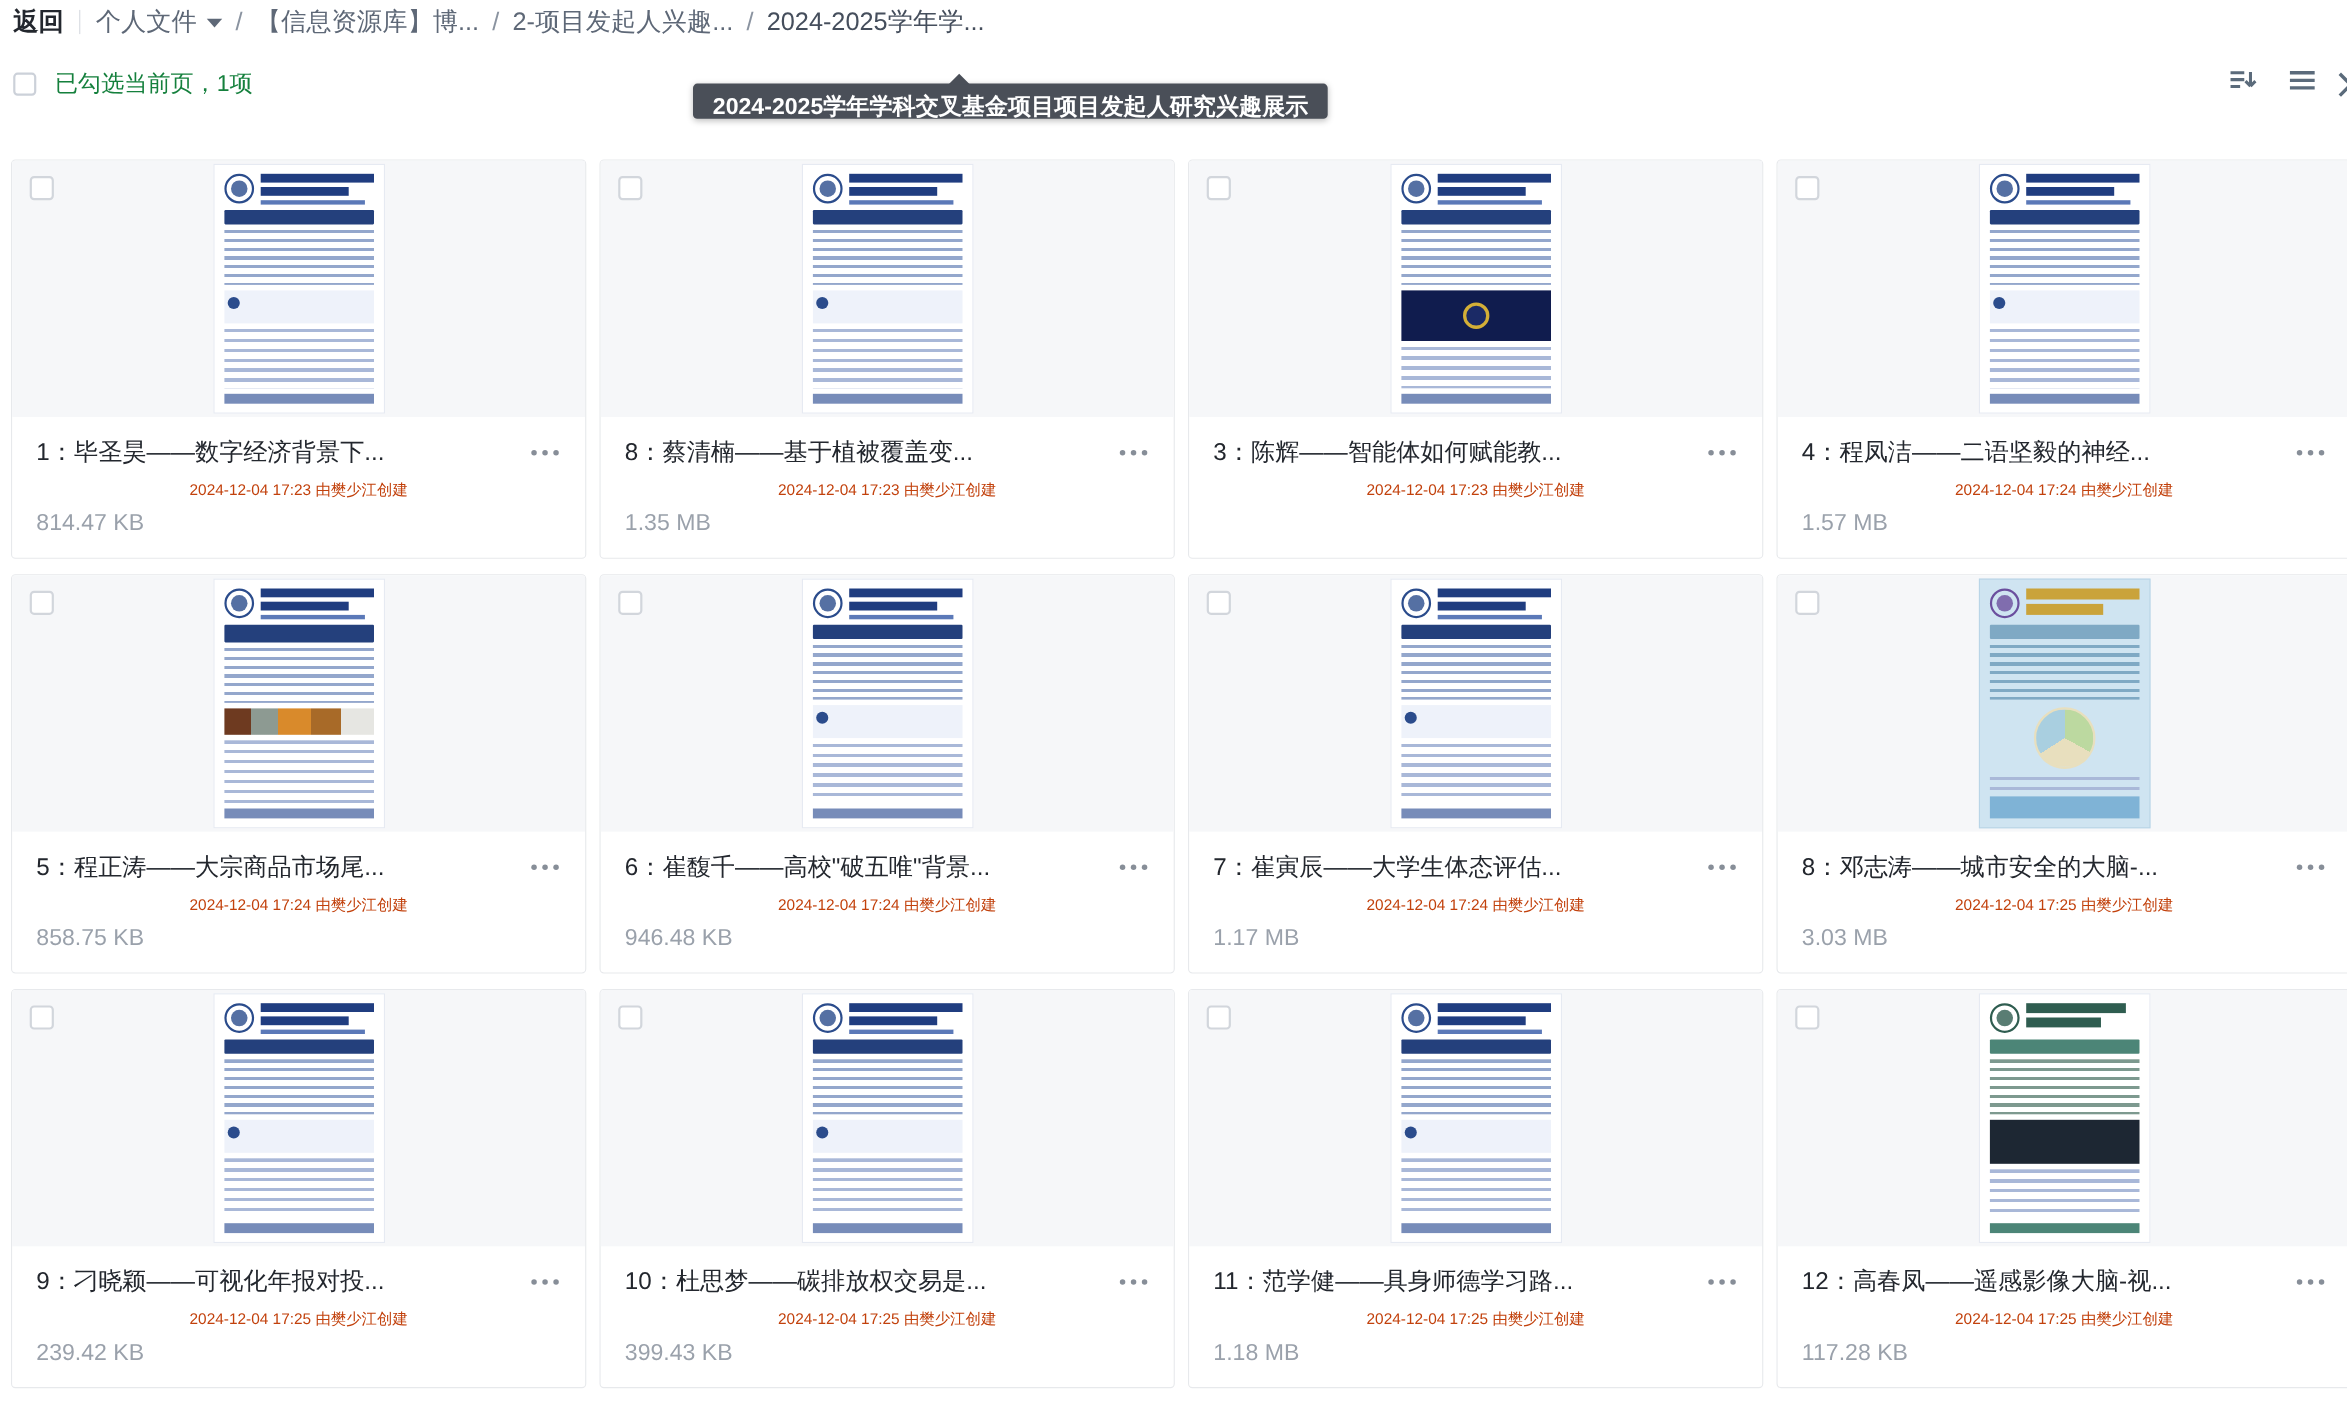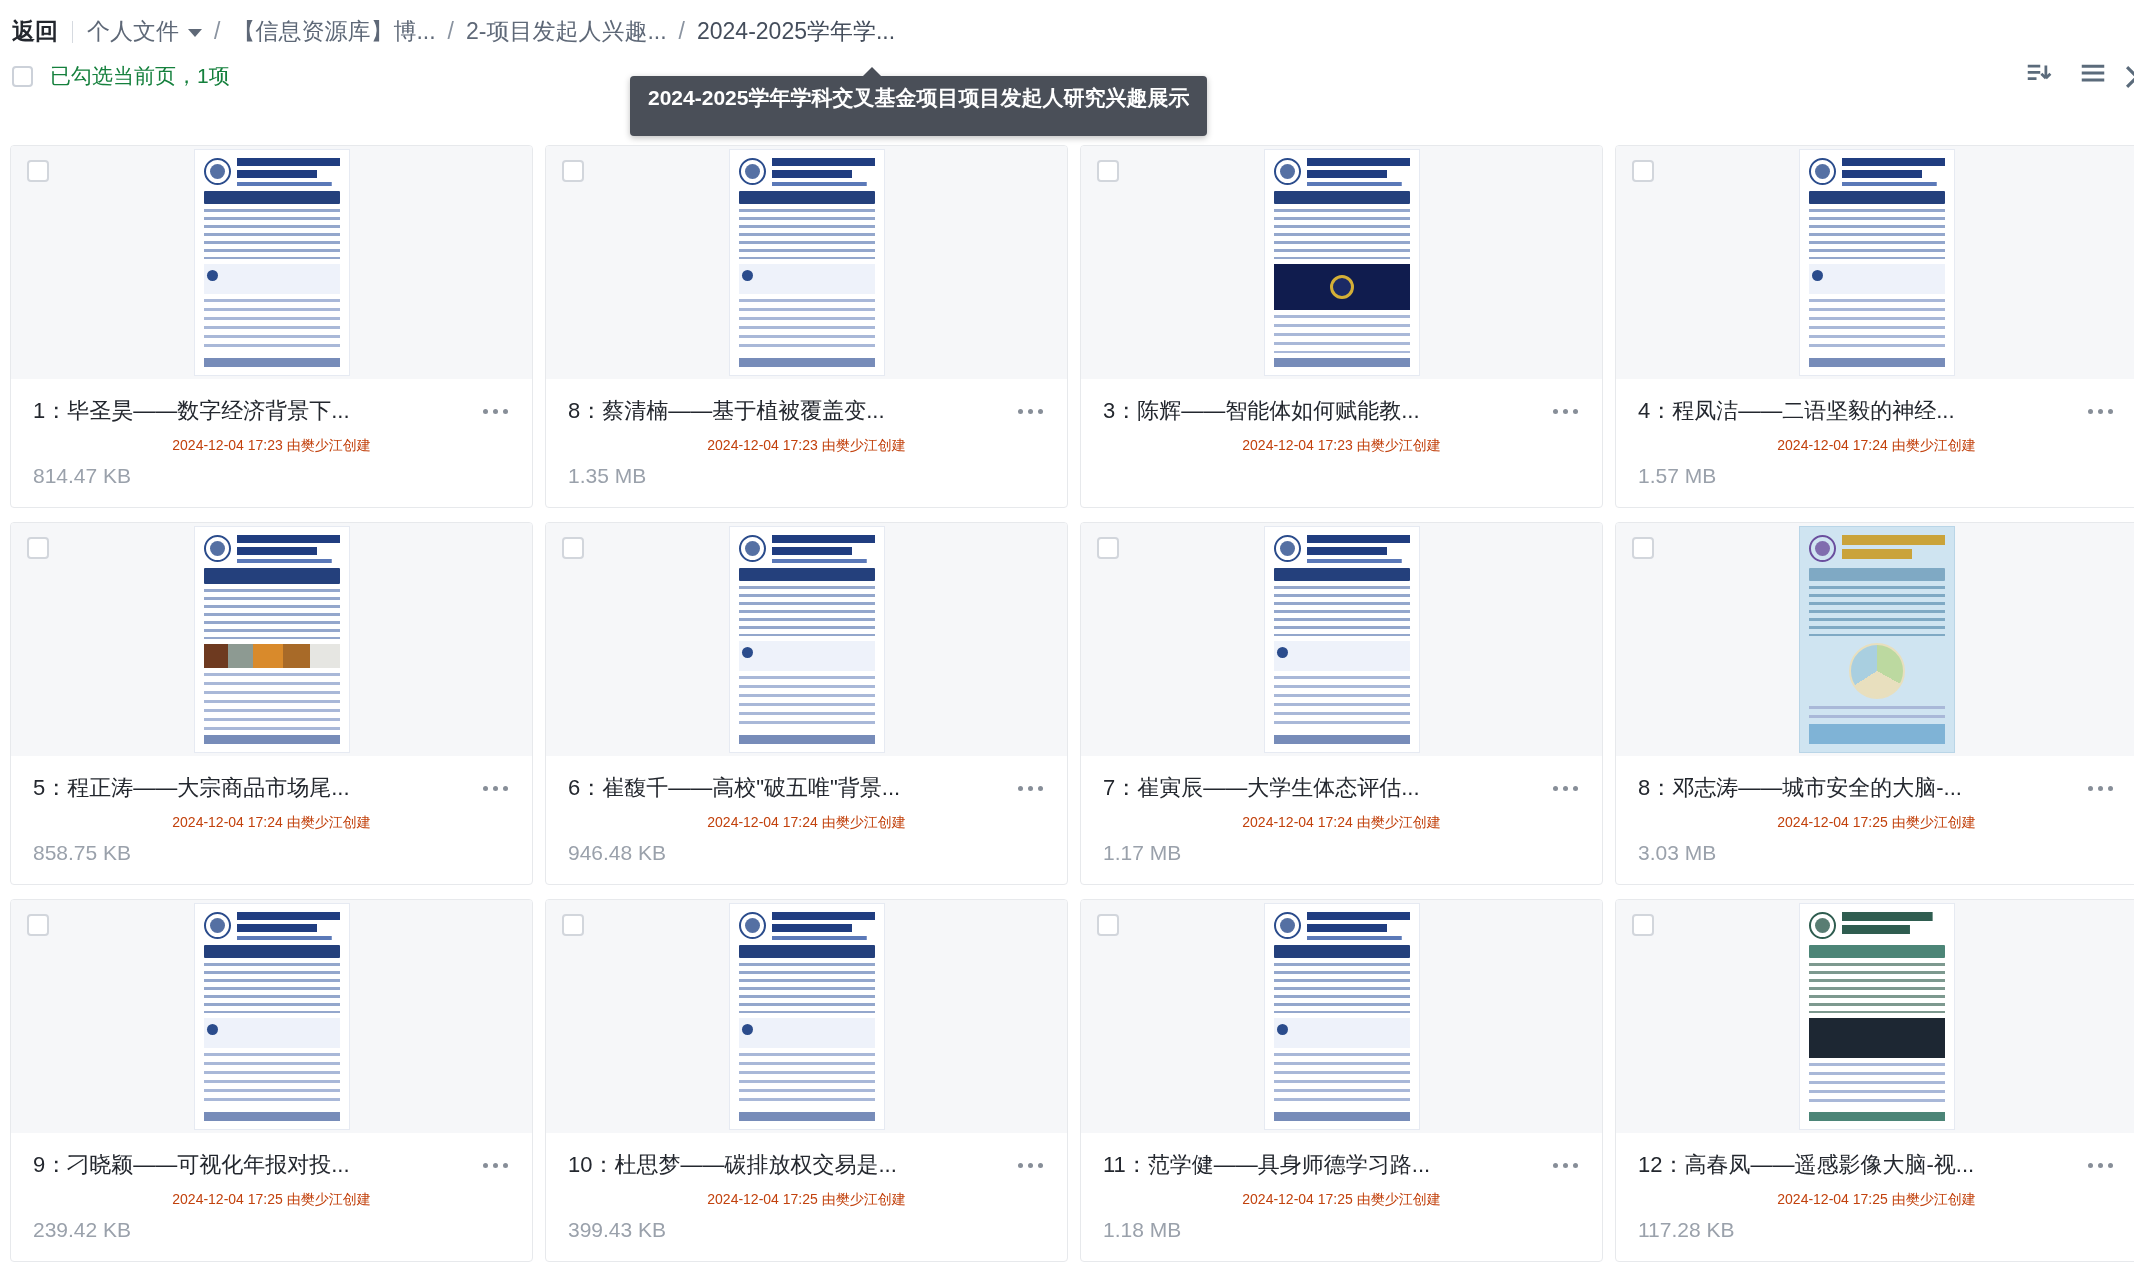--- a/index.html
+++ b/index.html
@@ -3,31 +3,31 @@
 <meta charset="utf-8">
 <style>
   * { margin:0; padding:0; box-sizing:border-box; }
   html,body { width:2134px; height:1278px; }
   body {
     position:relative; overflow:hidden; background:#ffffff;
     font-family:"Liberation Sans","DejaVu Sans",sans-serif; color:#23272e;
   }
 
   
-  .breadcrumb { position:absolute; top:16px; left:12px; display:flex; align-items:center; font-size:23px; white-space:nowrap; }
+  .breadcrumb { position:absolute; top:4px; left:12px; display:flex; align-items:center; font-size:23px; white-space:nowrap; }
   .back { color:#23272e; font-weight:700; cursor:pointer; }
   .vsep { width:1px; height:22px; background:#d6dae0; margin:0 14px; }
   .bc-item { color:#5e6877; cursor:pointer; display:inline-flex; align-items:center; }
   .bc-item.current { color:#454e5c;text-align:right; }
   .caret { width:0; height:0; border-left:7px solid transparent; border-right:7px solid transparent; border-top:8px solid #5e6877; margin-left:9px; margin-top:3px; }
   .slash { color:#8a93a0; margin:0 12px; }
 
   
   .tooltip {
-    position:absolute; left:630px; top:76px; height:60px; line-height:44px;
+    position:absolute; left:630px; top:76px; height:32px; line-height:44px;
     background:#4a4f58; color:#ffffff; font-size:21px; font-weight:700;
     padding:0 18px; border-radius:4px; z-index:20; white-space:nowrap;
     box-shadow:0 2px 6px rgba(0,0,0,.25);
   }
   .tooltip::before {
     content:""; position:absolute; top:-9px; left:232px;
     border-left:10px solid transparent; border-right:10px solid transparent;
     border-bottom:10px solid #4a4f58;
   }
 

